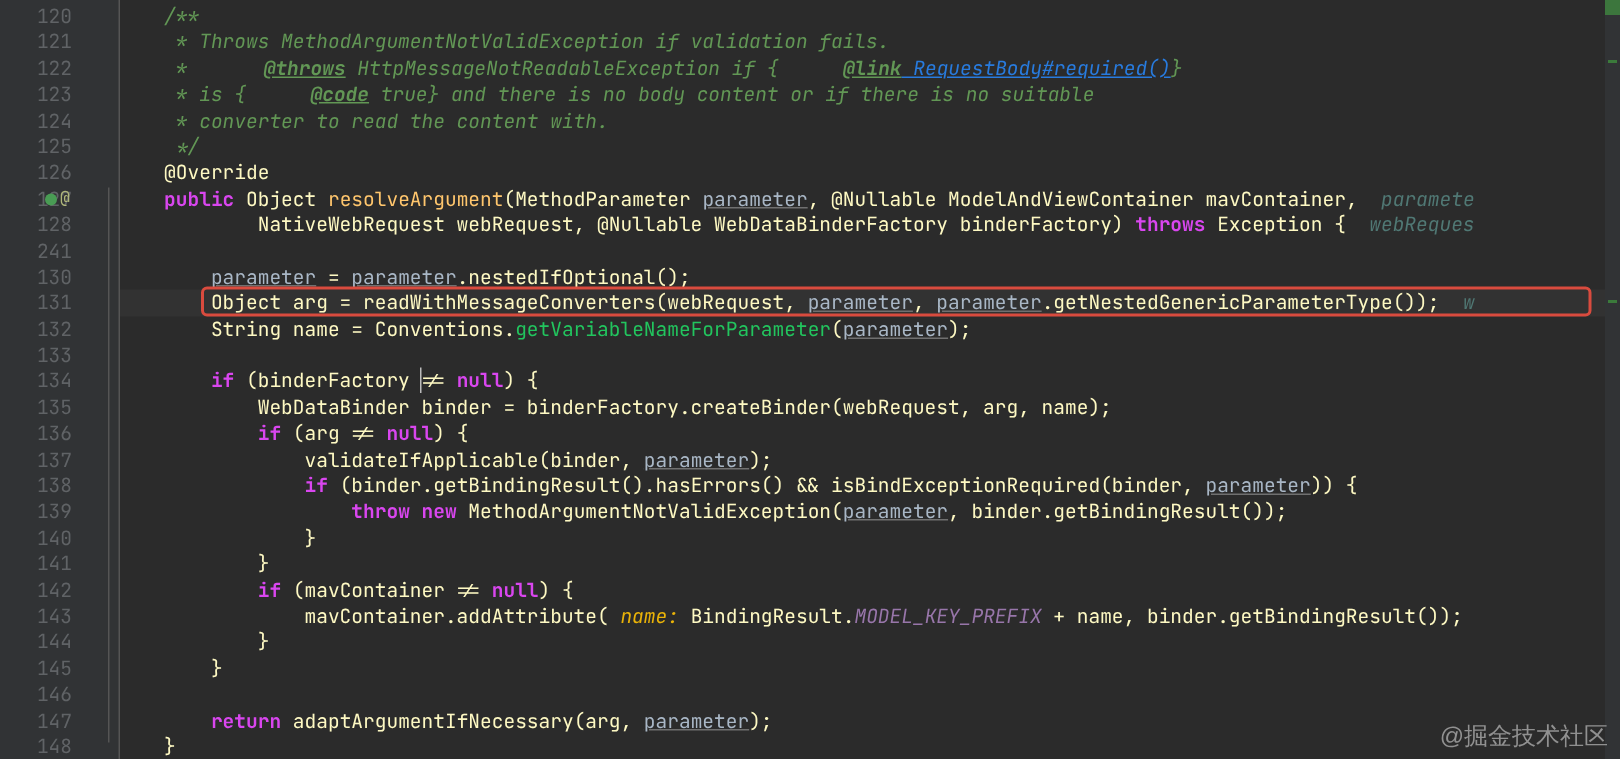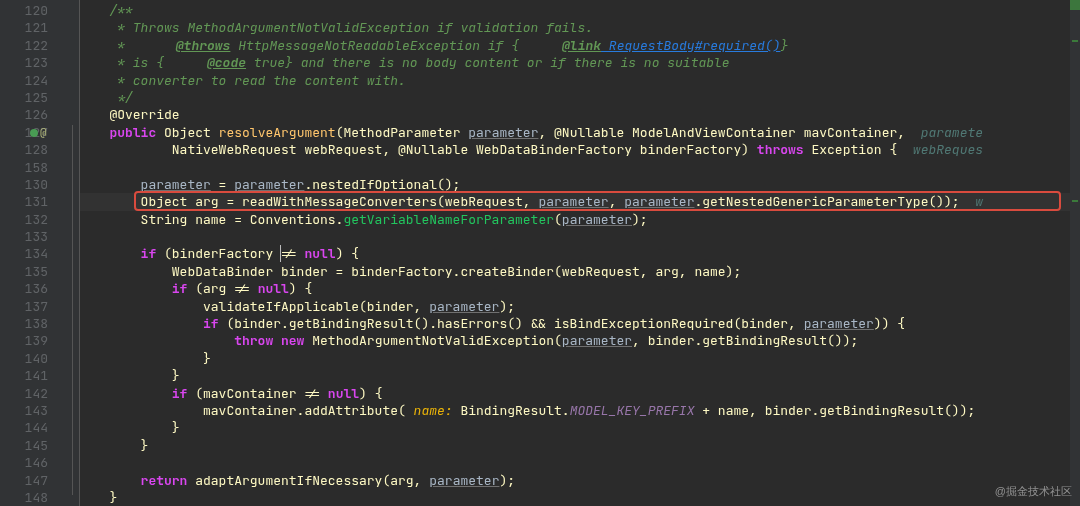--- a/index.html
+++ b/index.html
@@ -84,21 +84,21 @@
   .fn { color: #ffc66d; }
   .it { color: #22c55e; } 
   .param { color: #a9b7c6; text-decoration: underline; text-decoration-color: #707070; }
   .inlay { color: #eab308; font-style: italic; }
   .const { color: #9876aa; font-style: italic; }
   .par-hint { color: #507874; font-style: italic; }
   .watermark {
     position: absolute;
     right: 8px;
     bottom: 6px;
-    font-size: 11px;
+    font-size: 16px;
     color: #aaa;
     opacity: 0.8;
     font-family: sans-serif;
   }
   .errstripe {
     position: absolute;
     right: 0; top: 0;
     width: 10px; height: 100%;
     background: #313335;
   }
@@ -117,21 +117,21 @@
     </div>
   <div class="ln">120</div>
       <div class="ln">121</div>
       <div class="ln">122</div>
       <div class="ln">123</div>
       <div class="ln">124</div>
       <div class="ln">125</div>
       <div class="ln">126</div>
       <div class="ln">127</div>
       <div class="ln">128</div>
-      <div class="ln">158</div>
+      <div class="ln">241</div>
       <div class="ln">130</div>
       <div class="ln">131</div>
       <div class="ln">132</div>
       <div class="ln">133</div>
       <div class="ln">134</div>
       <div class="ln">135</div>
       <div class="ln">136</div>
       <div class="ln">137</div>
       <div class="ln">138</div>
       <div class="ln">139</div>

